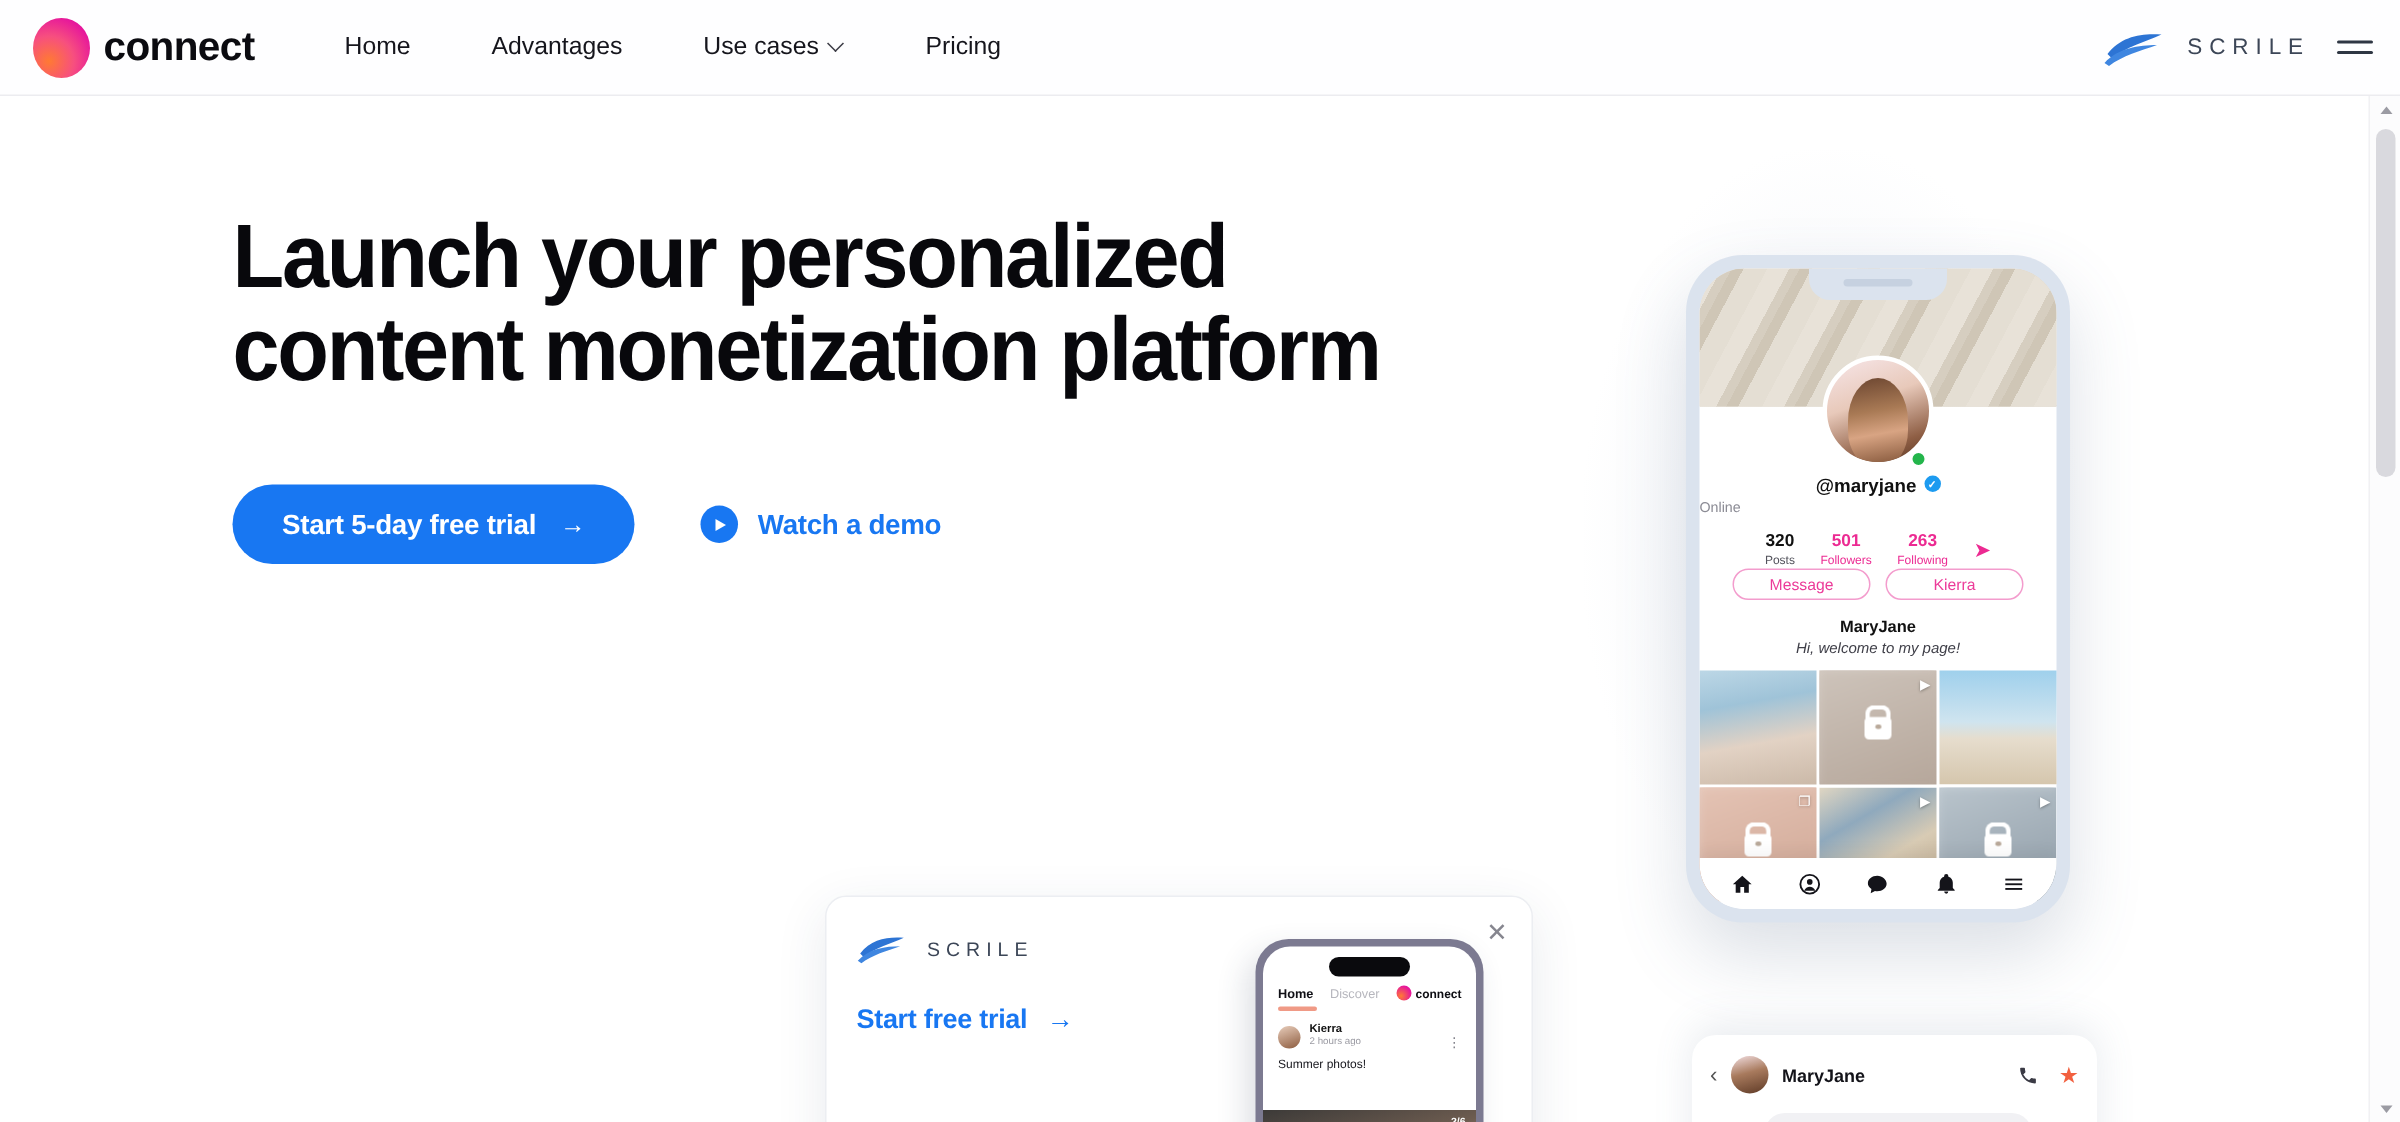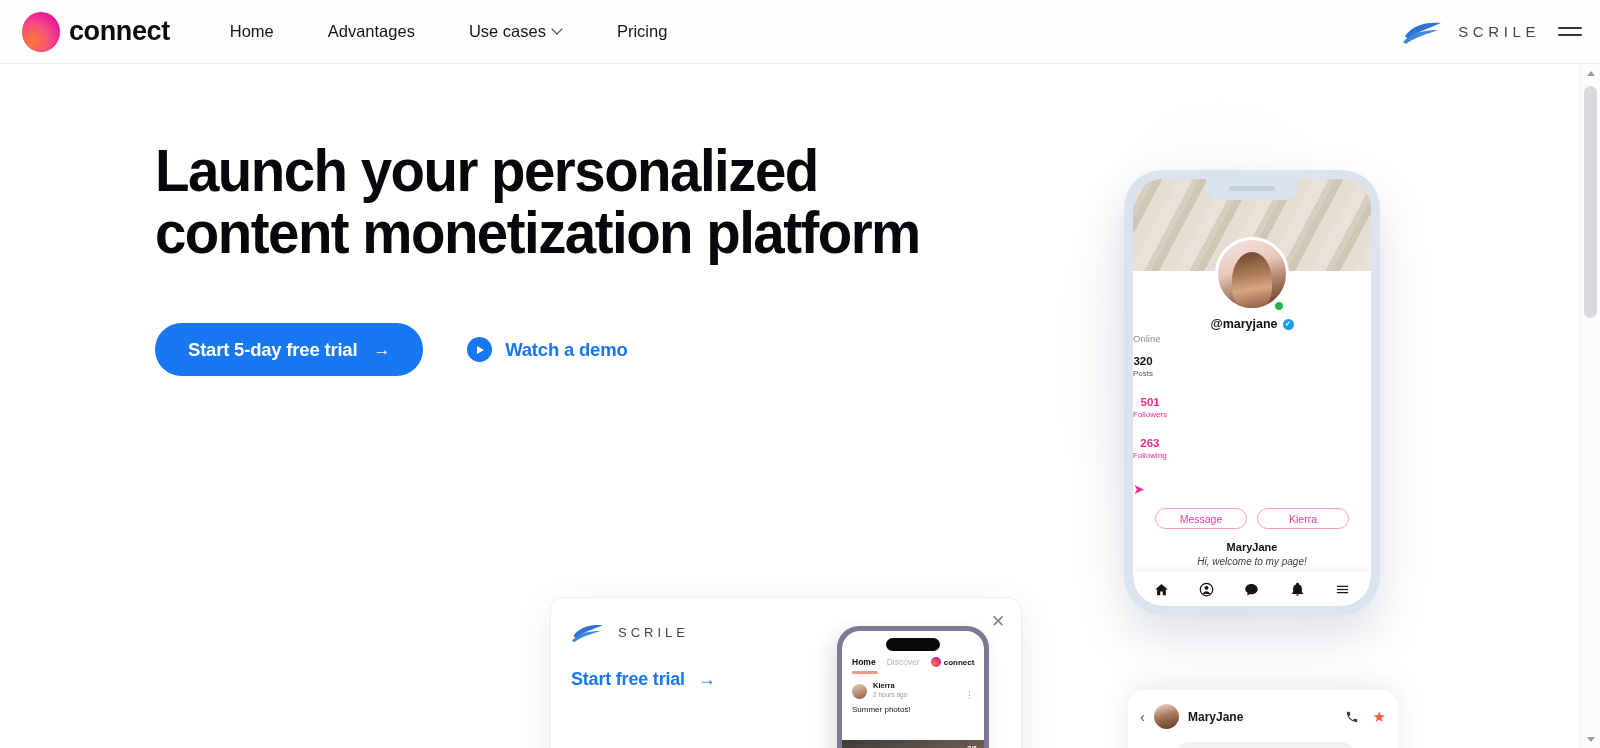--- a/index.html
+++ b/index.html
@@ -136,41 +136,41 @@
     content:""; position:absolute; left:20%; top:18%; width:60%; height:86%;
     border-radius:50% 50% 42% 42%;
     background: linear-gradient(170deg,#6b4530 0%,#a97a55 38%,#d8a483 62%,#7c4f33 100%);
   }
   .online-dot {
     position: absolute; left: 50%; margin-left: 22px; top: 122px;
     width: 10px; height: 10px; border-radius: 50%;
     background: #23b54b; border: 1.5px solid #fff; z-index: 5;
   }
   .handle-row {
-    margin-top: 46px; display: flex; align-items: center;
+    margin-top: 46px; display: flex; 
     justify-content: center; gap: 5px;
   }
   .handle { font-size: 12.5px; font-weight: 700; color: #111; }
   .verified {
     width: 11px; height: 11px; border-radius: 50%; background: #1d9bf0;
     display: inline-flex; align-items: center; justify-content: center;
     color: #fff; font-size: 7px; font-weight: 700;
   }
   .status-word { font-size: 9.5px; color: #8b8b94; margin-top: 2px; }
   .stats {
     display: flex; justify-content: center; align-items: flex-start;
-    gap: 17px; margin-top: 11px; flex-direction: column;
+    gap: 17px; margin-top: 11px;
   }
   .stat { text-align: center; }
   .stat .num { font-size: 11.5px; font-weight: 700; line-height: 13px; }
   .stat .lbl { font-size: 8px; line-height: 11px; }
   .stat.dark .num { color: #111; } .stat.dark .lbl { color: #53535c; }
   .stat.pink .num, .stat.pink .lbl { color: #ec2a92; }
   .share-arrow { color: #ec2a92; font-size: 14px; margin-top: 3px; }
-  .pill-row { display: flex; justify-content: center; gap: 10px; margin-top: 11px; }
+  .pill-row { display: flex; justify-content: center; gap: 10px; }
   .pill {
     border: 1px solid #f39ccd; color: #ec3b99; background: #fff;
     border-radius: 20px; font-size: 10.5px; width: 92px; height: 21px;
     display: flex; align-items: center; justify-content: center; cursor: pointer;
   }
   .disp-name { text-align: center; font-size: 11px; font-weight: 700; margin-top: 12px; color: #111; }
   .bio { text-align: center; font-size: 10px; color: #3f3f48; margin-top: 3px; font-style: italic; }
   .grid {
     margin-top: 9px; display: grid;
     grid-template-columns: repeat(3, 1fr); gap: 2px;

